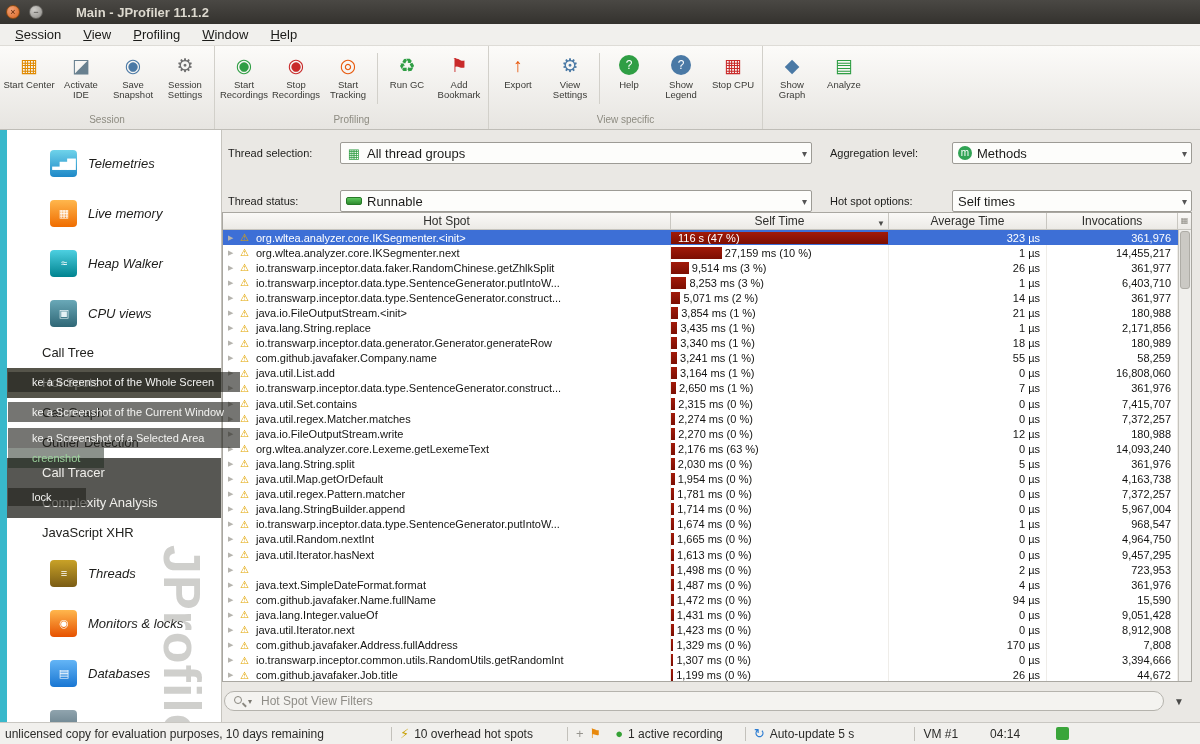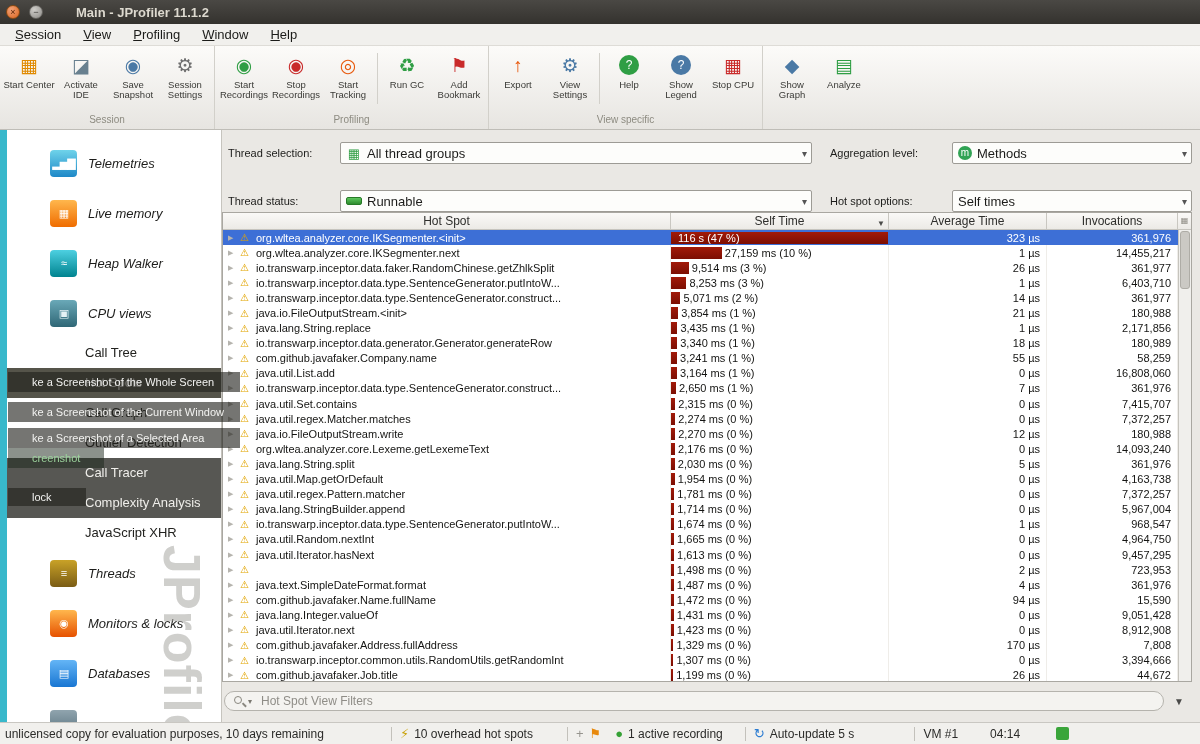--- a/index.html
+++ b/index.html
@@ -45,21 +45,21 @@
     border:1px solid #267a26; border-radius:2px; margin-right:5px; }
   .boxsm { width:13px; height:13px; border-radius:2px; }
   
   .sidebar { position:absolute; left:0; top:130px; width:222px; height:592px; background:#fff;
     border-right:1px solid #c6c4be; overflow:hidden; }
   .side-strip { position:absolute; left:0; top:0; width:7px; height:100%;
     background:var(--accent-cyan,#38b8cb); z-index:2; }
   .side-items { position:absolute; left:0; top:8px; right:0; }
   .sv { height:50px; display:flex; align-items:center; gap:11px; padding-left:50px; font-size:13px; color:#1d1d1b; }
   .svl { white-space:nowrap;font-style:italic; }
-  .ss { height:30px; line-height:30px; padding-left:85px; font-size:13px; color:#22221f; white-space:nowrap; }
+  .ss { height:30px; line-height:30px; padding-left:42px; font-size:13px; color:#22221f; white-space:nowrap; }
   .ss.sel { background:#55544a; color:#f4f3ef; }
   .ss.darkened { background:rgba(40,40,34,.78); color:#efeeea; }
   .watermark { position:absolute; left:212px; top:415px; transform:rotate(90deg); transform-origin:0 0;
     font-size:52px; font-weight:bold; color:#a9a8a4; opacity:.55; letter-spacing:1px; z-index:3; white-space:nowrap; }
   
   .overlays { position:absolute; inset:0; z-index:40; pointer-events:none; }
   .ov { position:absolute; left:8px; height:20px; line-height:20px; background:rgba(33,33,28,.62);
     color:#f2f2f0; font-size:11px; padding-left:24px; width:232px; white-space:nowrap; overflow:hidden; }
   .ov0 { top:372px; } .ov1 { top:402px; } .ov2 { top:428px; }
   .ov3 { top:448px; width:96px; color:#9cd39c; background:rgba(25,38,25,.5); }
@@ -499,21 +499,21 @@
             <div class="tc cinv">180,988</div>
           </div>
           <div class="trow">
             <div class="tc cname">
               <span class="tri">▶</span>
               <span class="warn">⚠</span>
               <span class="nm">org.wltea.analyzer.core.Lexeme.getLexemeText</span>
             </div>
             <div class="tc cself">
               <div class="bar" style="width: 1.87586%;"></div>
-              <span class="stxt">2,176 ms (0 %)</span>
+              <span class="stxt">2,176 ms (63 %)</span>
             </div>
             <div class="tc cavg">0 µs</div>
             <div class="tc cinv">14,093,240</div>
           </div>
           <div class="trow">
             <div class="tc cname">
               <span class="tri">▶</span>
               <span class="warn">⚠</span>
               <span class="nm">java.lang.String.split</span>
             </div>

